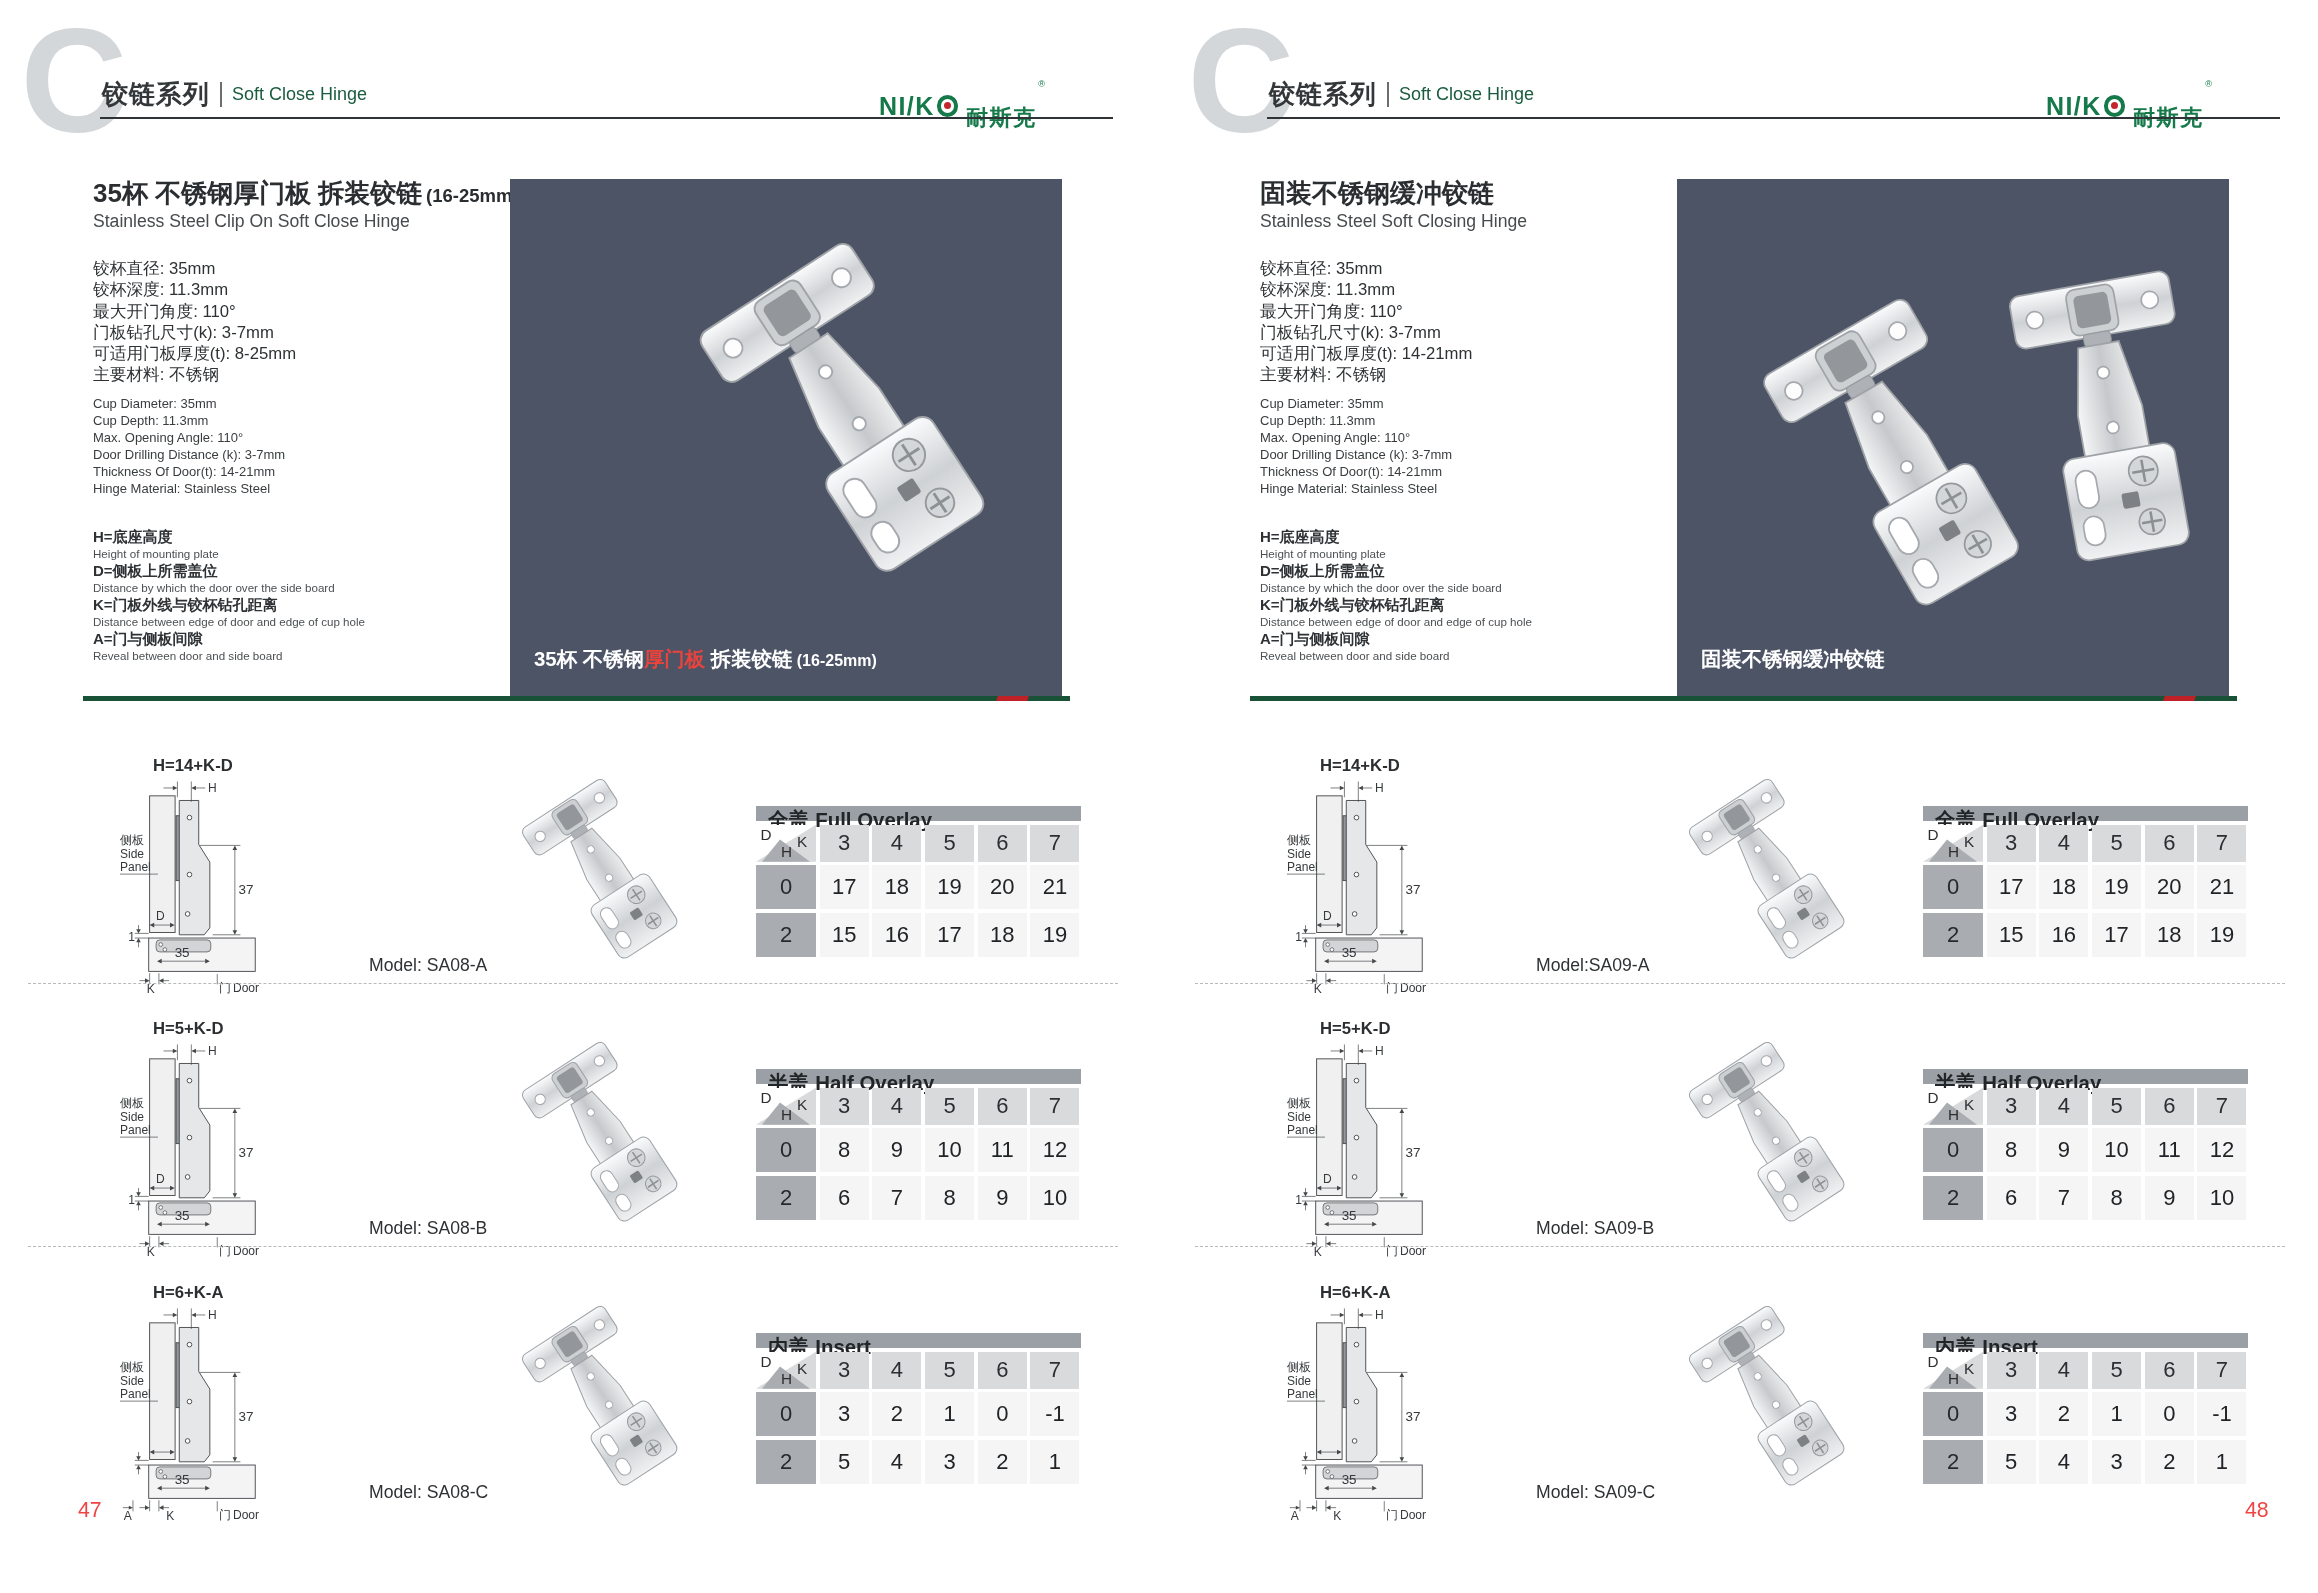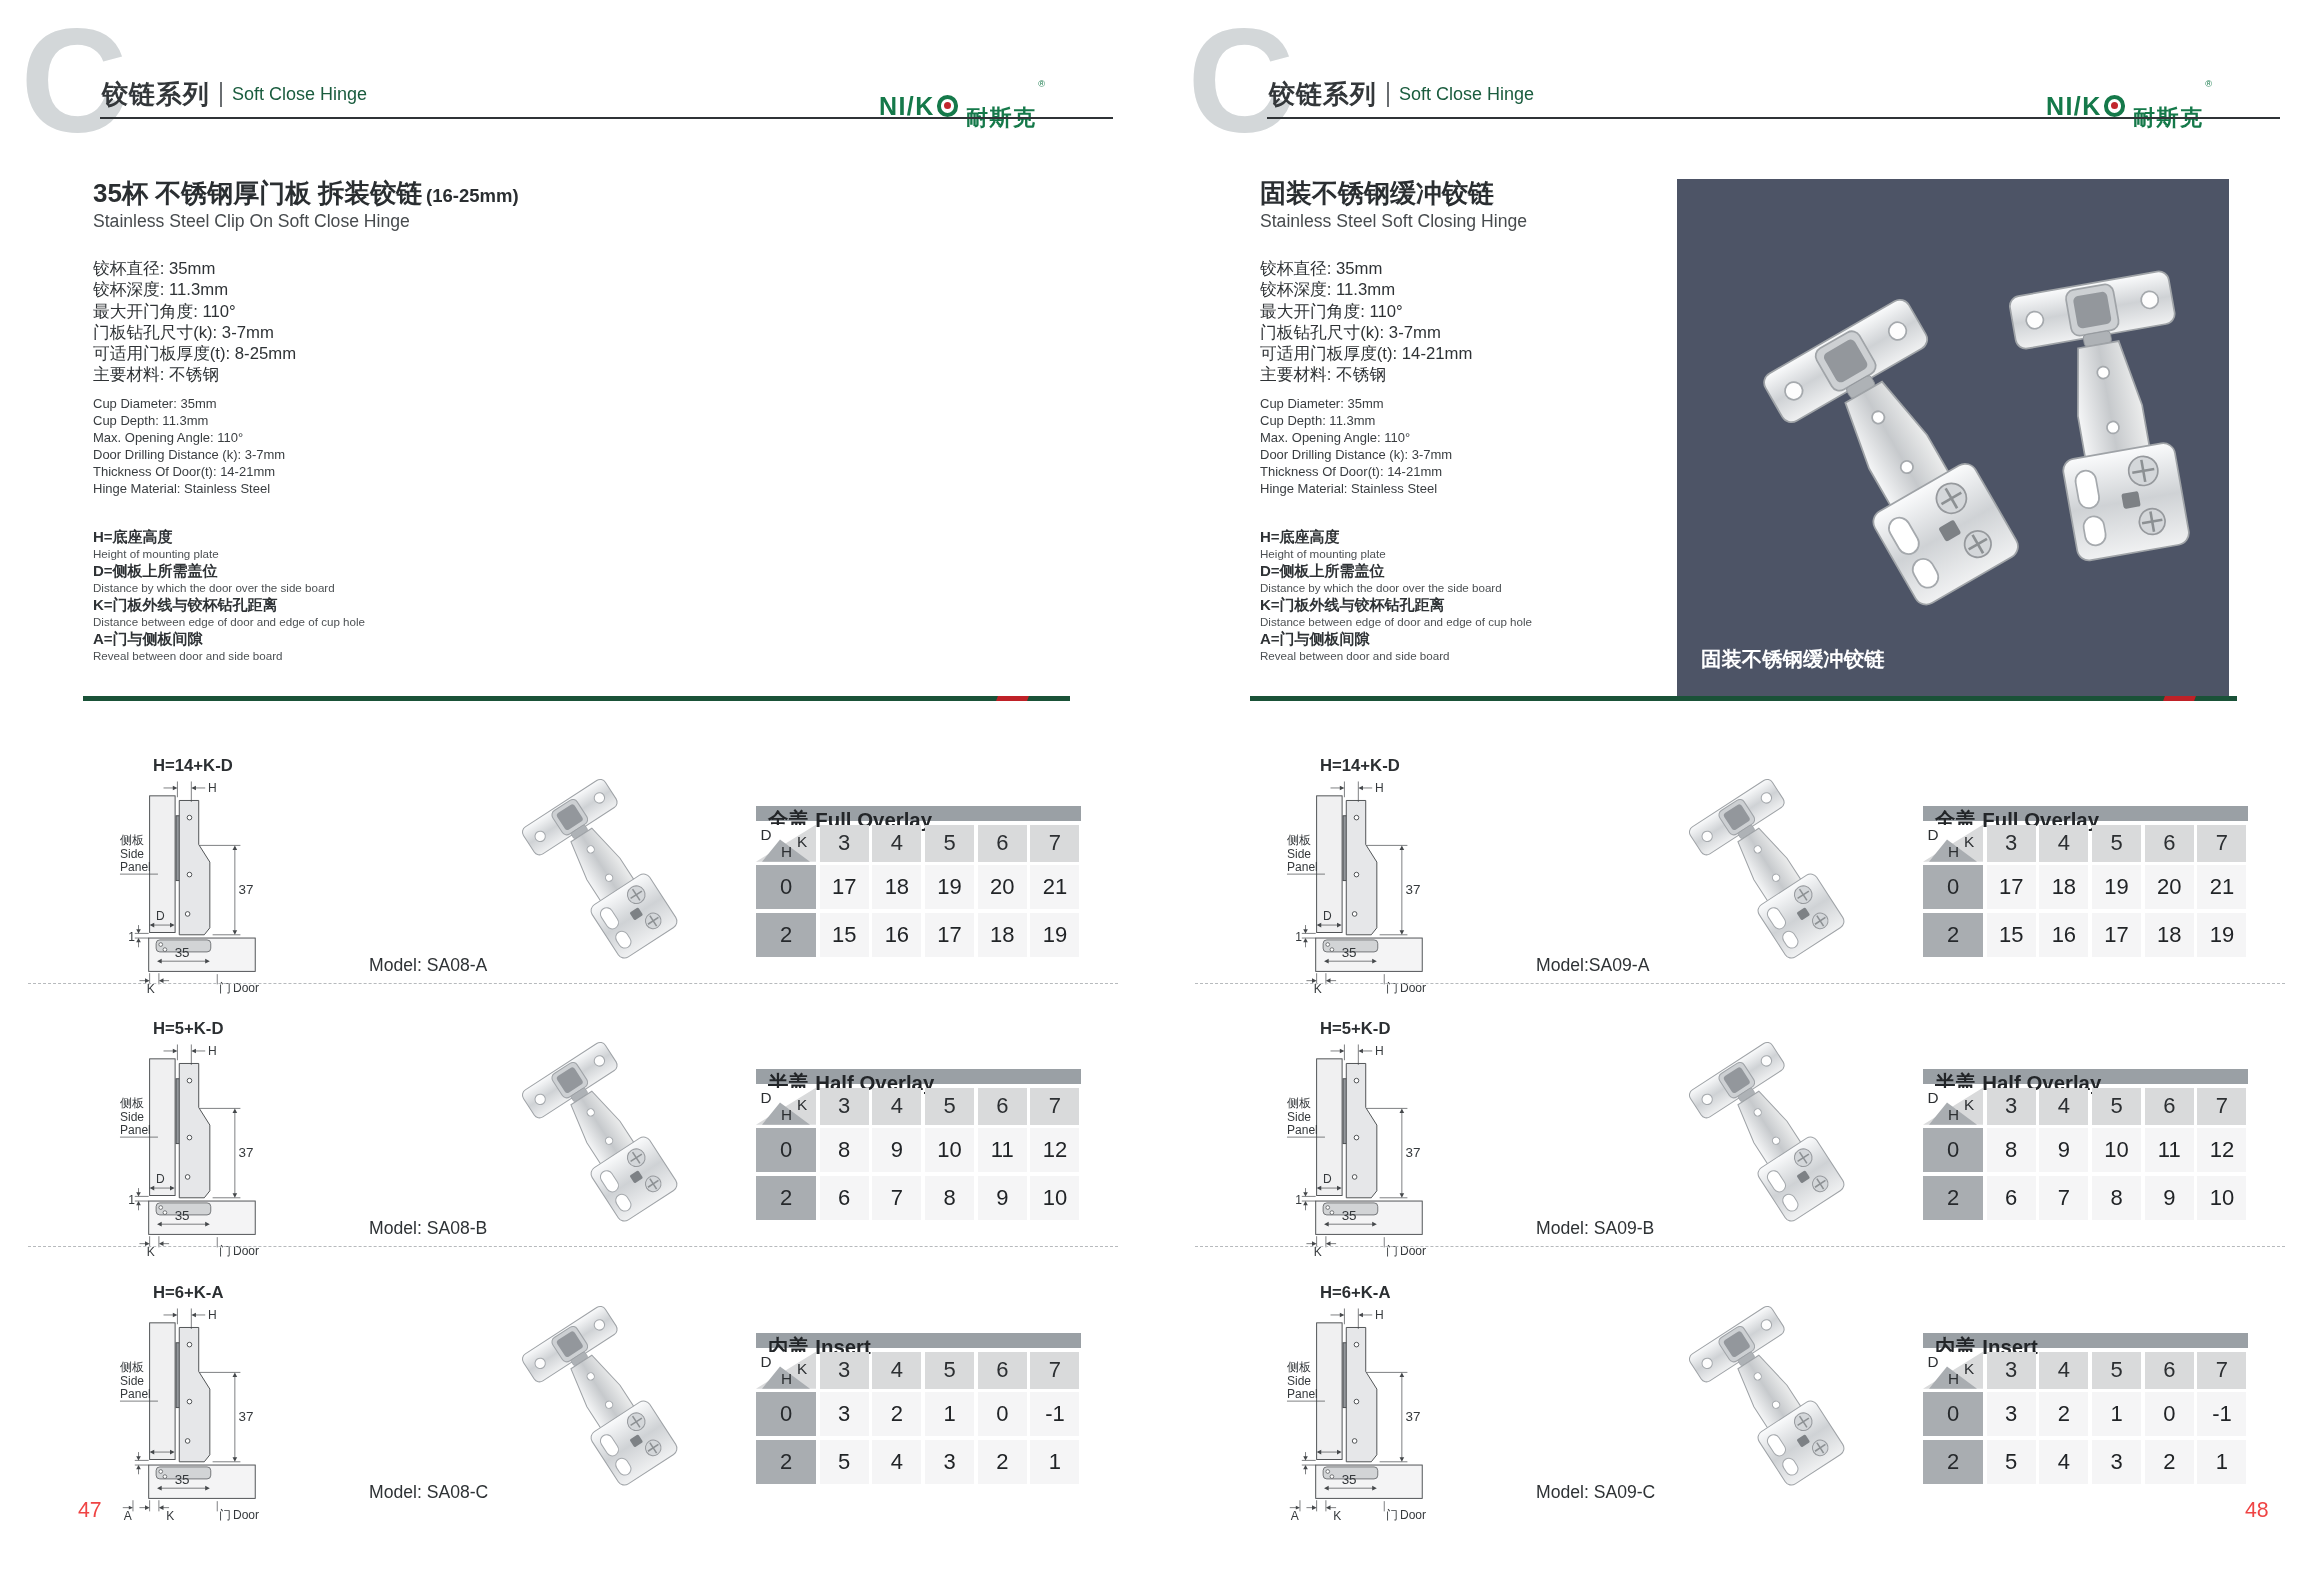--- a/index.html
+++ b/index.html
@@ -200,20 +200,28 @@
       <div class="dc">H=底座高度</div>
       <div class="de">Height of mounting plate</div>
       <div class="dc">D=侧板上所需盖位</div>
       <div class="de">Distance by which the door over the side board</div>
       <div class="dc">K=门板外线与铰杯钻孔距离</div>
       <div class="de">Distance between edge of door and edge of cup hole</div>
       <div class="dc">A=门与侧板间隙</div>
       <div class="de">Reveal between door and side board</div>
     </div>
 
+    <div class="photo">
+      <svg class="photosvg" viewBox="0 0 1190 1115">
+        <use href="#hinge" transform="translate(380,330) rotate(-33) scale(2.05)"></use>
+      </svg>
+      <div class="caption">
+        <span>35杯 不锈钢</span><span class="cap-red">厚门板</span><span> 拆装铰链</span><span class="cap-suf"> (16-25mm)</span>
+      </div>
+    </div>
 
     <div class="dg"></div>
     <div class="dr"></div>
 
     <div class="row" style="top:755px">
       <div class="formula">H=14+K-D</div>
       <svg class="diag" viewBox="0 0 310 475">
         <use href="#diagGeo"></use>
         <text class="dt" x="196" y="37">H</text>
         <text class="dt" x="6" y="150">侧板</text>

